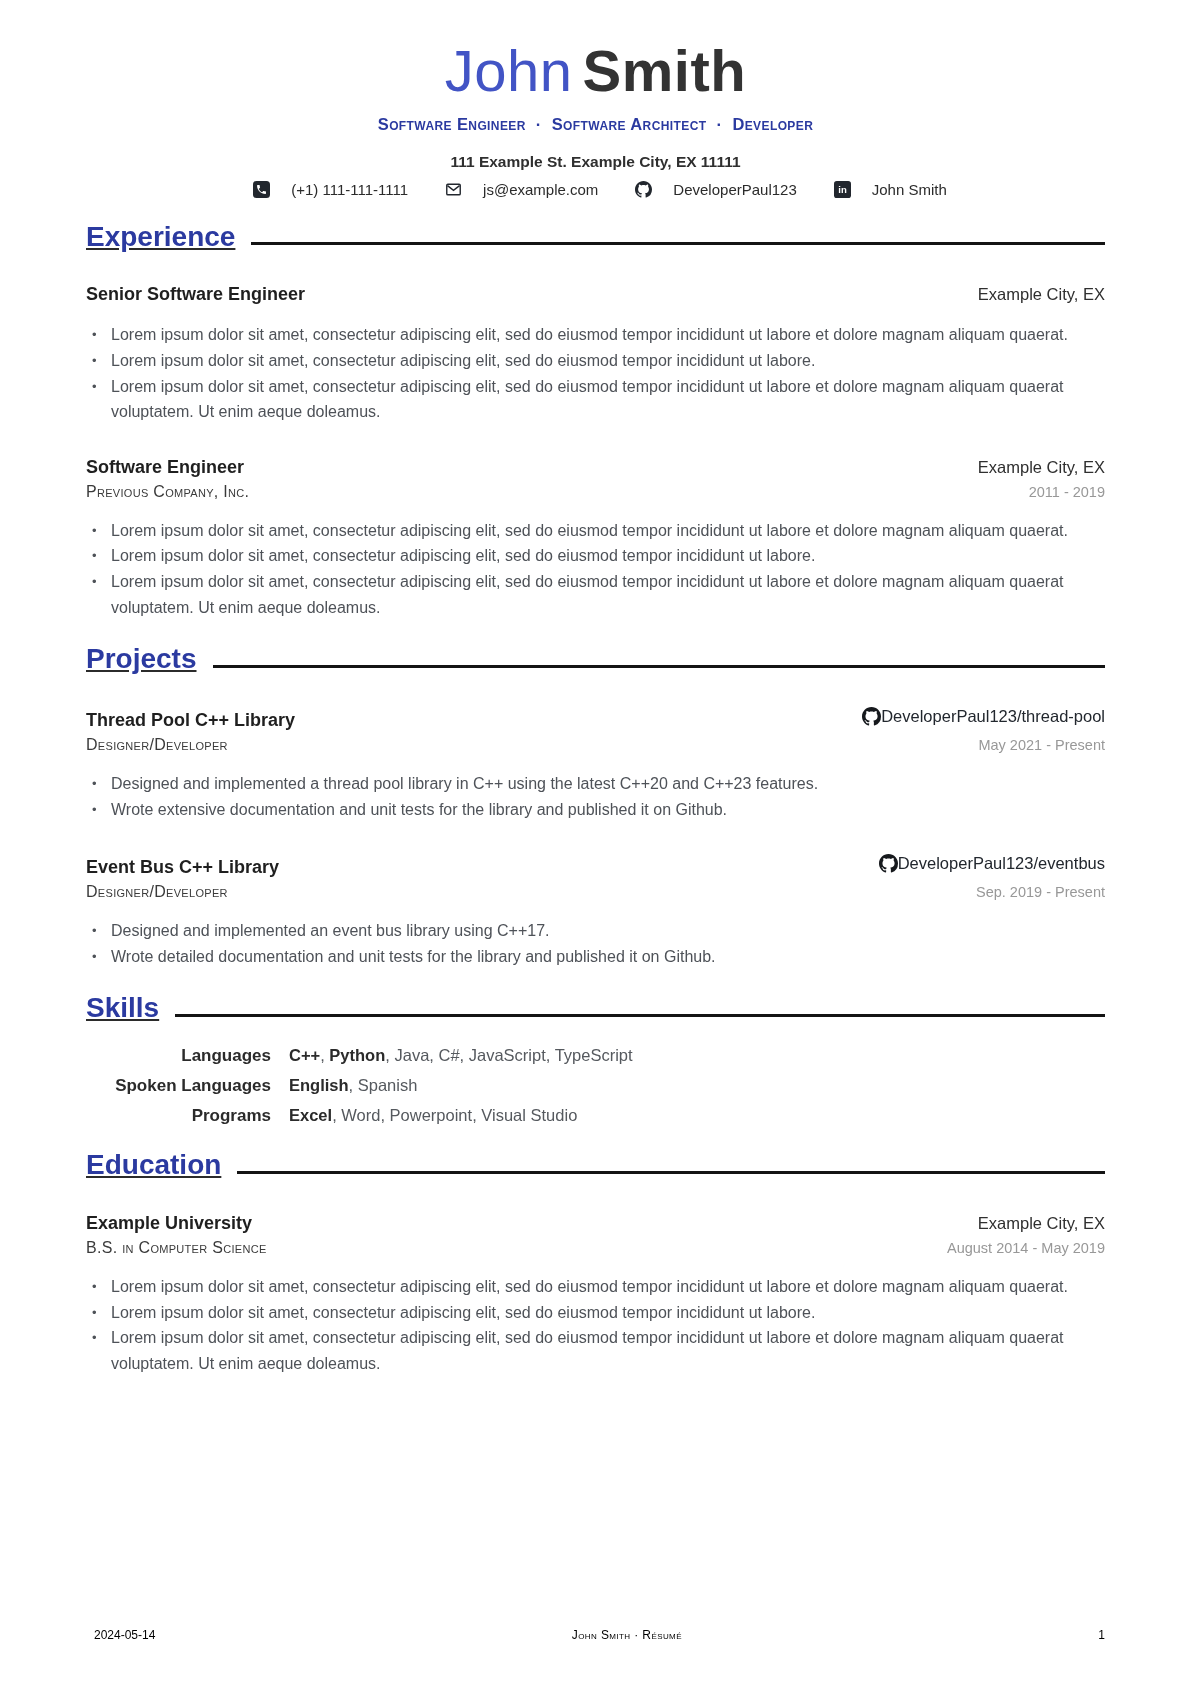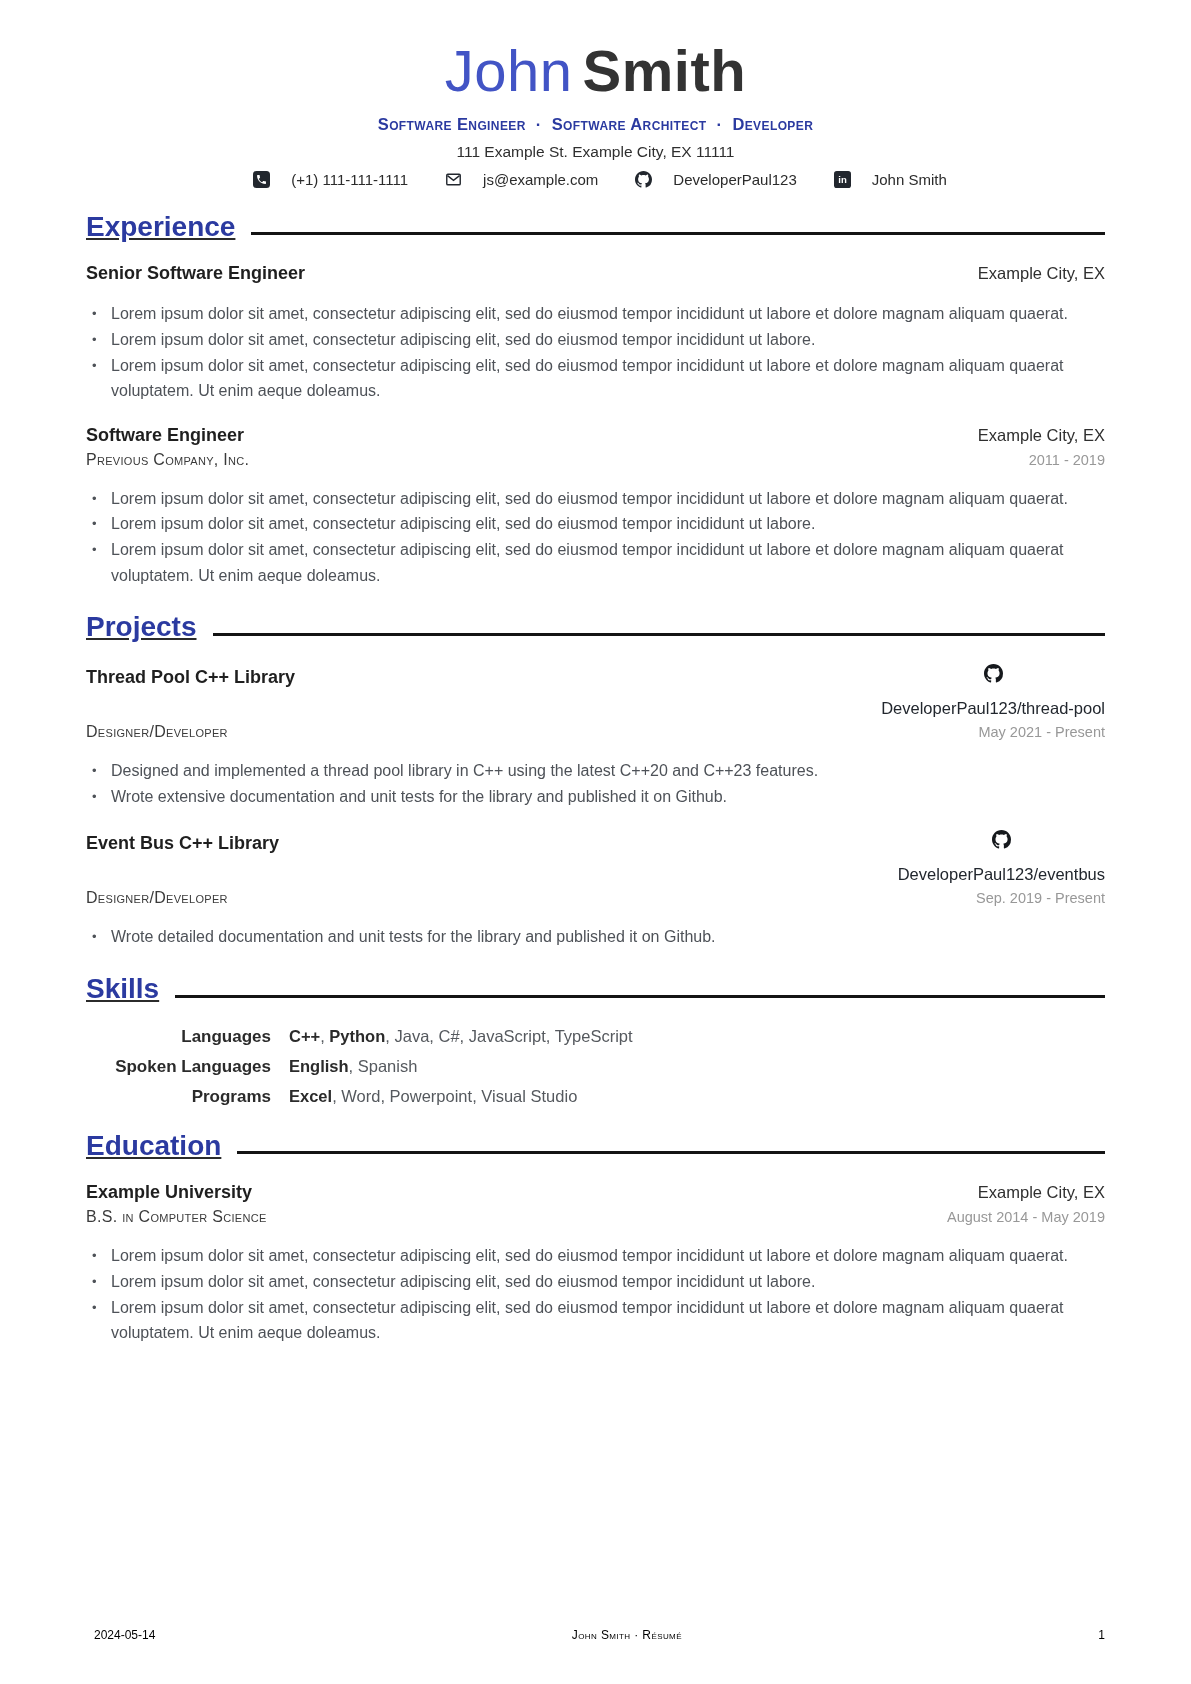--- a/index.html
+++ b/index.html
@@ -25,44 +25,44 @@
   .name .last  { color: #333333; font-weight: 700; margin-left: 10px; }
   .roles {
     margin-top: 10px;
     color: #2b3aa0;
     font-variant: small-caps;
     font-weight: 600;
     font-size: 16.5px;
     letter-spacing: 0.4px;
   }
   .roles .sep { margin: 0 10px; font-weight: 700; }
-  .address { margin-top: 9px; font-weight: 400; font-size: 15.5px; color: #2f2f2f; }
+  .address { margin-top: 19px; font-weight: 700; font-size: 15.5px; color: #2f2f2f; }
   .contacts {
     margin-top: 10px;
     display: flex; justify-content: center; align-items: center;
     gap: 28px; font-size: 15px; color: #2b2b2b;
   }
   .contact { display: inline-flex; align-items: center; gap: 12px; cursor: pointer; }
   .cicon { display: inline-flex; width: 35px; height: 17px; color: #22272e; }
   .cicon svg { width: 100%; height: 100%; }
 
   
   .section { margin-top: 24px; }
   .sec-head { display: flex; align-items: flex-end; text-decoration: underline; }
   .sec-head h2 { color: #2b3aa0; font-size: 28px; font-weight: 700; line-height: 1.1; white-space: nowrap; }
   .sec-rule { flex: 1; border-bottom: 3px solid #141414; margin-left: 16px; margin-bottom: 7px; }
 
-  .entry { margin-top: 21px; }
+  .entry { margin-top: 32px; }
   .erow { display: flex; justify-content: space-between; align-items: baseline; }
   .etitle { font-size: 18px; font-weight: 700; color: #1f1f1f; }
   .eloc { font-size: 16.5px; color: #2f2f2f; }
   .esub { display: flex; justify-content: space-between; align-items: baseline; margin-top: 5px; }
   .ecaps { font-variant: small-caps; font-size: 16px; letter-spacing: 0.3px; color: #3a3a3a; }
   .edate { font-size: 14.5px; color: #989898; }
-  .repo { display: inline-flex; align-items: center; gap: 16px; font-size: 16.5px; color: #22272e; cursor: pointer; flex-direction: column; }
+  .repo { display: inline-flex; align-items: center; gap: 0; font-size: 16.5px; color: #22272e; cursor: pointer; }
   .gicon { display: inline-flex; width: 19px; height: 19px; color: #16191d; }
   .gicon svg { width: 100%; height: 100%; }
 
   ul.bullets { list-style: none; margin-top: 17px; }
   ul.bullets li {
     position: relative;
     padding-left: 25px;
     font-size: 16px;
     line-height: 1.6;
     color: #4e5258;
@@ -224,20 +224,21 @@
               </svg>
           </span>
           <span>DeveloperPaul123/eventbus</span>
         </span>
       </div>
       <div class="esub">
         <span class="ecaps">Designer/Developer</span>
         <span class="edate">Sep. 2019 - Present</span>
       </div>
       <ul class="bullets">
+        <li>Designed and implemented an event bus library using C++17.</li>
         <li>Wrote detailed documentation and unit tests for the library and published it on Github.</li>
       </ul>
     </div>
   </div>
 
   <div class="section">
     <div class="sec-head">
       <h2>Skills</h2>
       <div class="sec-rule"></div>
     </div>

